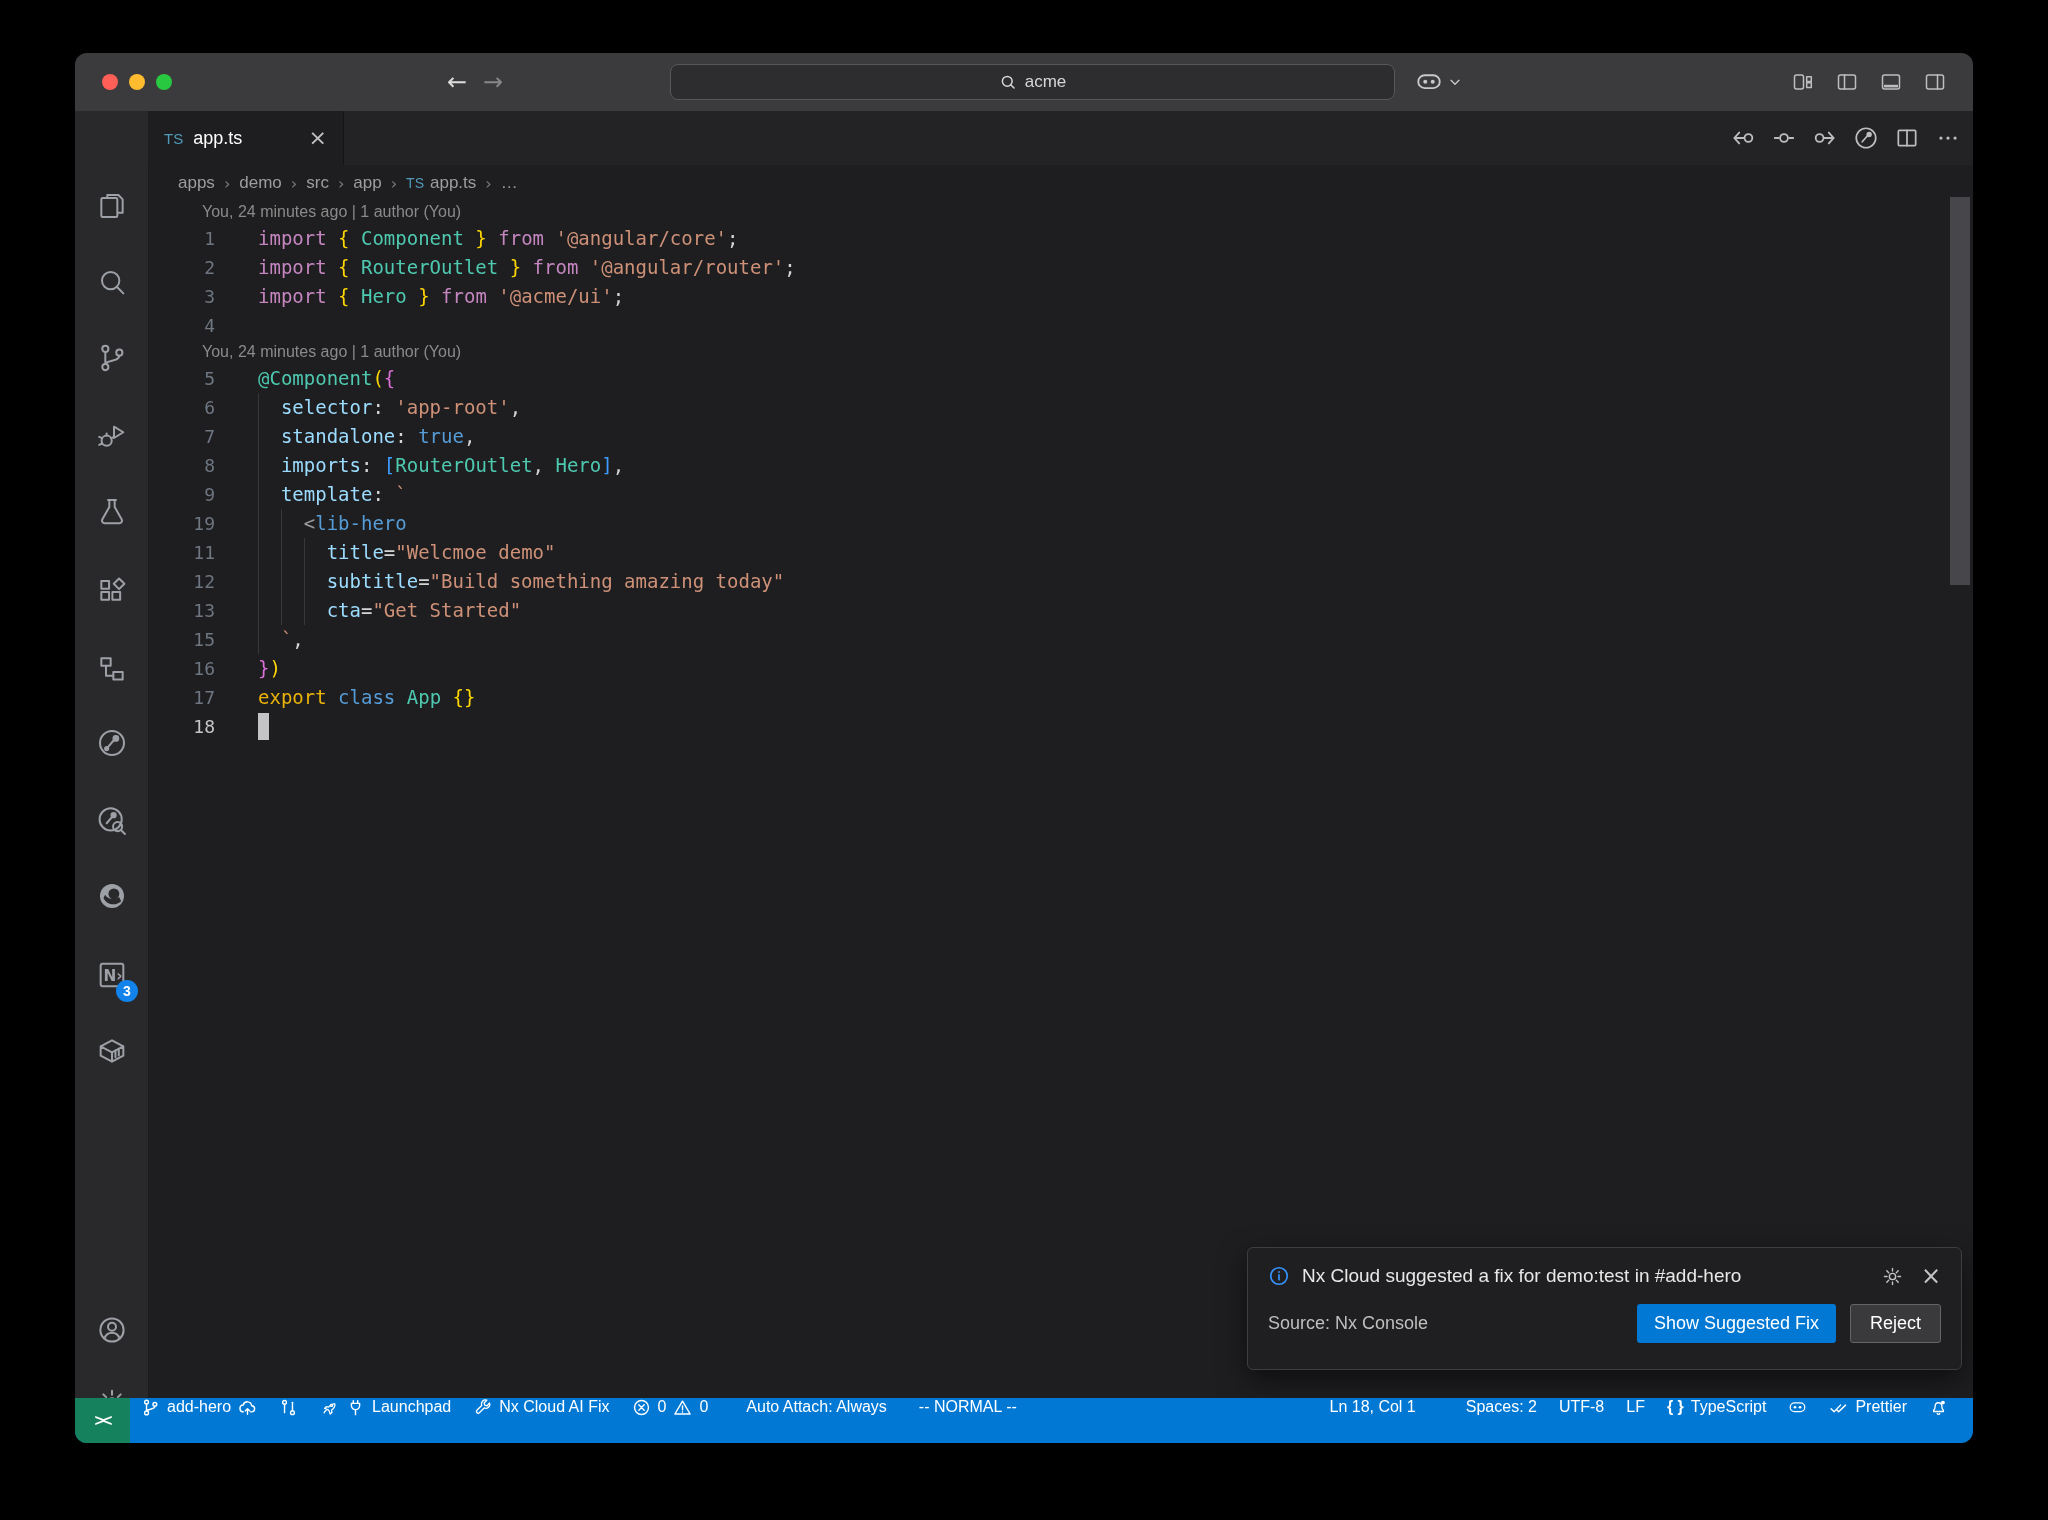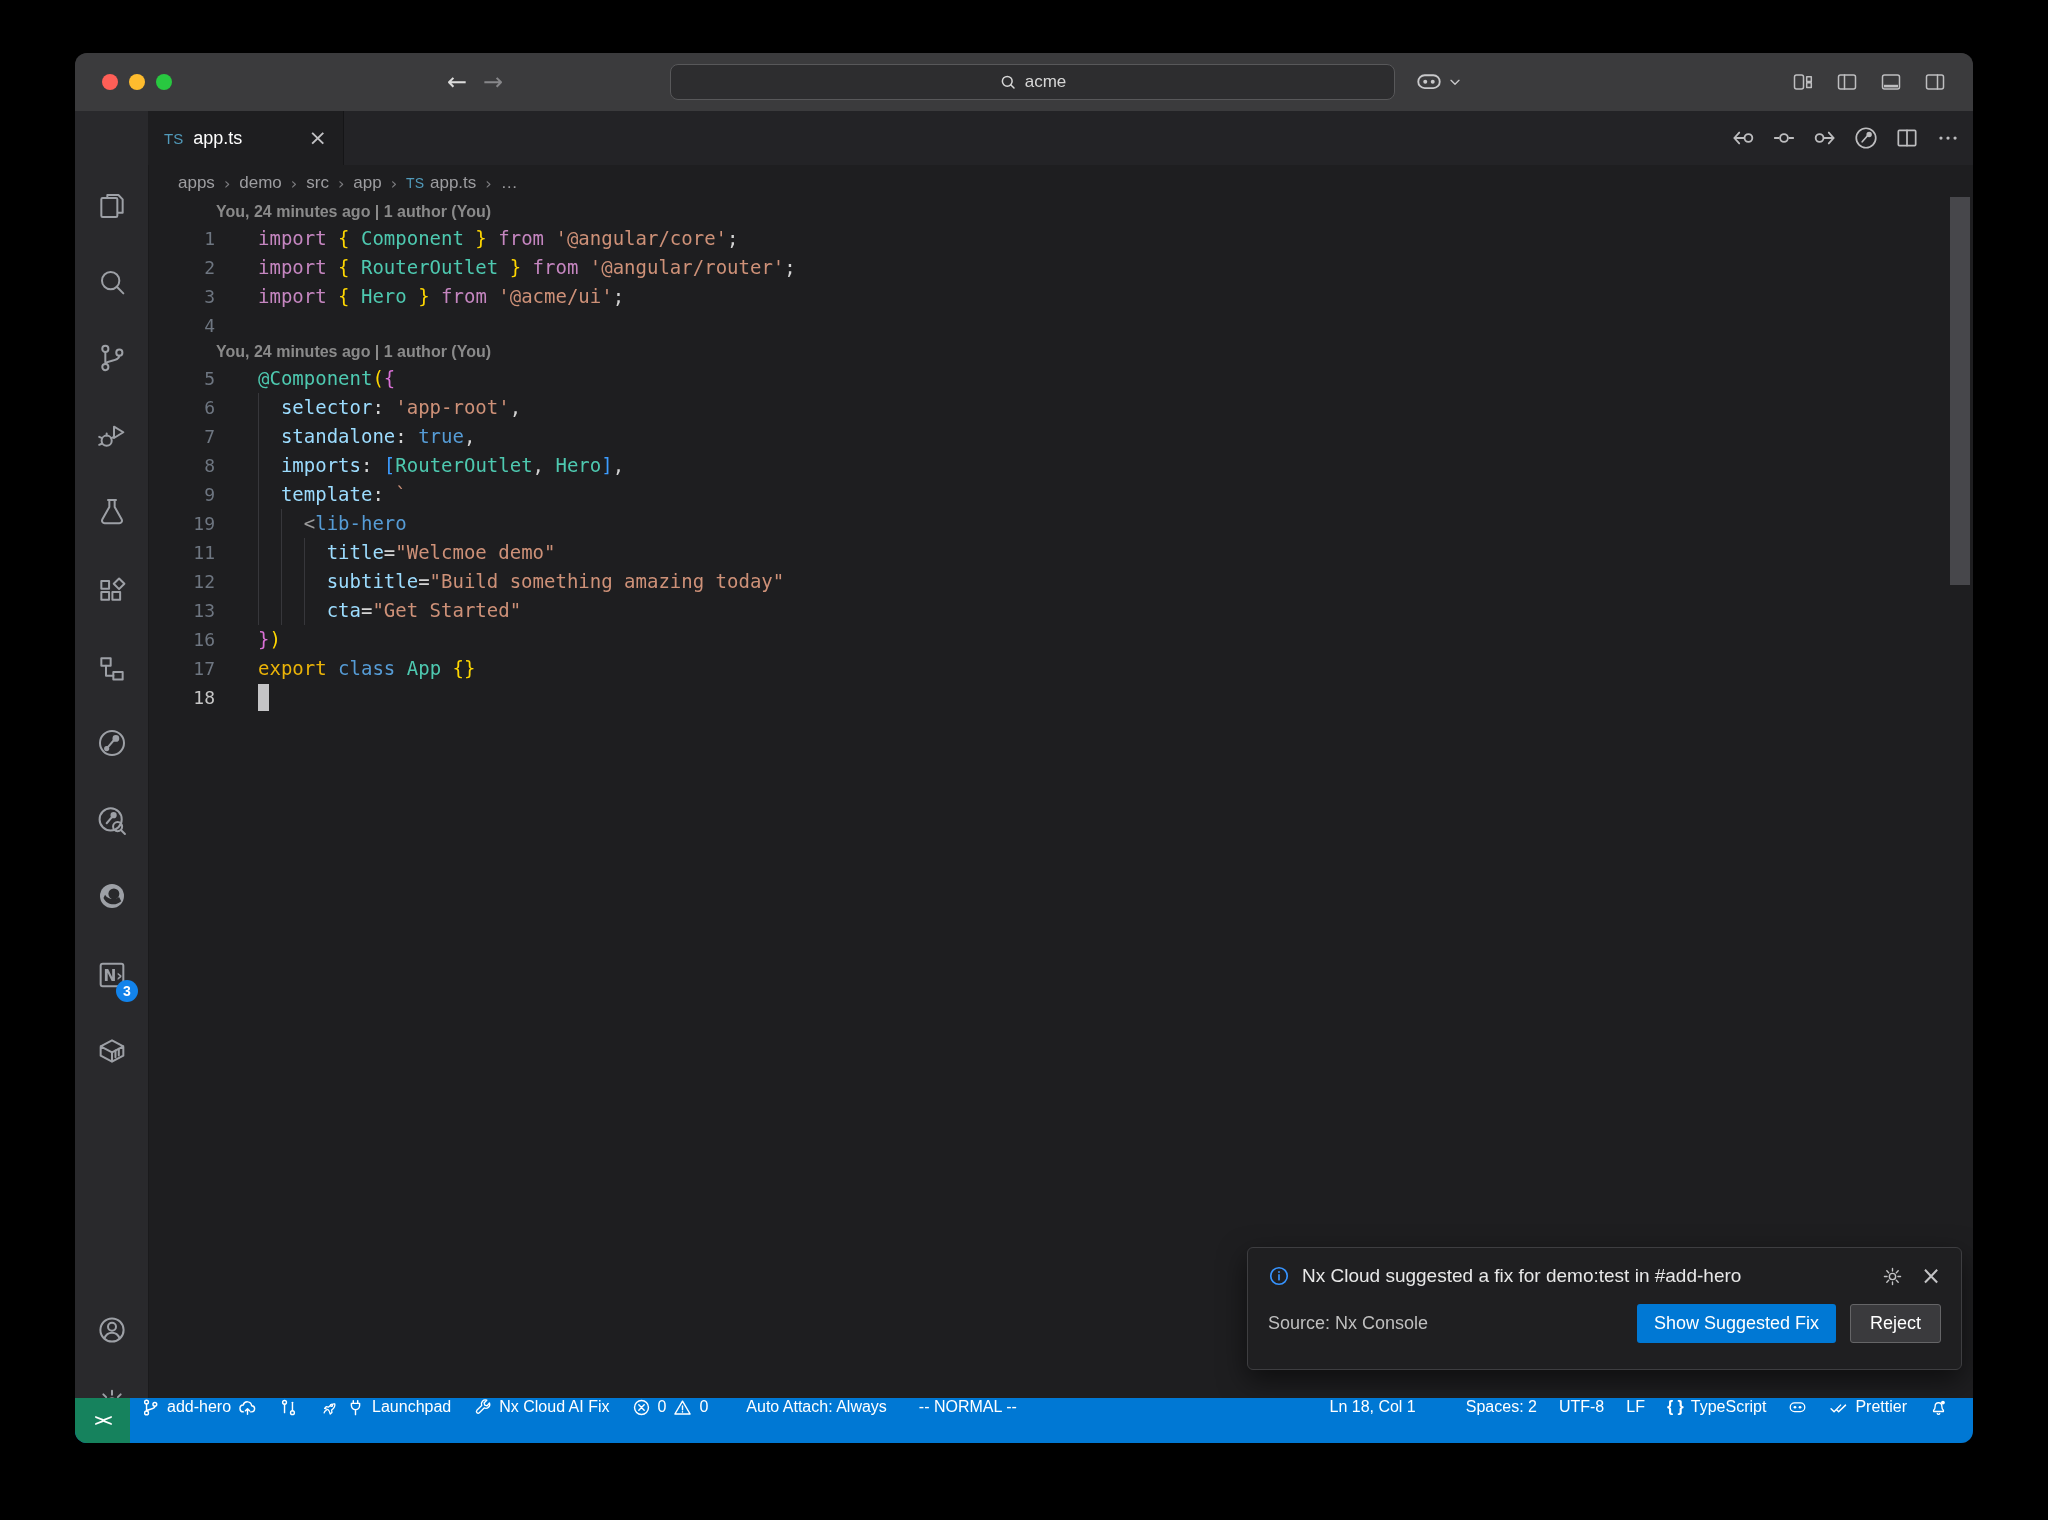--- a/index.html
+++ b/index.html
@@ -25,21 +25,21 @@
   .ts-badge{color:#519aba;font-weight:normal;font-size:15px;}
   .tab-label{color:#ffffff;font-size:18px;}
   .tab-close{margin-left:auto;color:#c2c2c4;font-size:22px;line-height:22px;}
   .editor-actions{position:absolute;right:12px;top:58px;height:54px;display:flex;align-items:center;gap:15px;color:#bdbdbf;}
   .editor-actions .ea{width:26px;height:26px;display:flex;}
   
   .breadcrumb{position:absolute;left:103px;top:112px;height:36px;display:flex;align-items:center;gap:9px;color:#9d9da0;font-size:17px;}
   .bc-sep{color:#7c7c7f;font-size:16px;}
   
   .code{position:absolute;left:73px;top:147px;right:25px;font-family:"DejaVu Sans Mono",monospace;font-size:19px;}
-  .codelens{height:24px;line-height:24px;color:#8a8a8a;font-size:16px;font-family:"Liberation Sans",sans-serif;padding-left:68px;font-weight:bold;}
+  .codelens{height:24px;line-height:24px;color:#8a8a8a;font-size:16px;font-family:"Liberation Sans",sans-serif;padding-left:54px;}
   .cline{display:flex;height:29px;line-height:29px;}
   .gutter{width:67px;text-align:right;color:#6e7681;font-size:18px;flex:none;}
   .gutter.active{color:#c6c6c6;}
   .codetext{white-space:pre;margin-left:43px;position:relative;color:#d4d4d4;}
   .iguide{position:absolute;top:0;bottom:0;border-left:1px solid #37373b;}
   .cursor{position:absolute;left:0;top:1px;width:11px;height:27px;background:#c4c4c6;}
   .scrollbar{position:absolute;right:3px;top:144px;width:20px;height:388px;background:#47474b;}
   
   .statusbar{position:absolute;left:0;right:0;bottom:0;height:45px;background:#0078d4;display:flex;align-items:center;color:#fff;font-size:16px;}
   .sb-remote{width:55px;height:45px;display:flex;align-items:center;justify-content:center;font-weight:bold;letter-spacing:-2px;font-size:17px;flex:none;}
@@ -376,20 +376,24 @@
       </div>
       <div class="cline">
         <div class="gutter">12</div>
         <div class="codetext"><span class="iguide" style="left: calc(0ch);"></span><span class="iguide" style="left: calc(2ch);"></span><span class="iguide" style="left: calc(4ch);"></span><span style="color: rgb(212, 212, 212);">      </span><span style="color: rgb(156, 220, 254);">subtitle</span><span style="color: rgb(212, 212, 212);">=</span><span style="color: rgb(206, 145, 120);">"Build something amazing today"</span></div>
       </div>
       <div class="cline">
         <div class="gutter">13</div>
         <div class="codetext"><span class="iguide" style="left: calc(0ch);"></span><span class="iguide" style="left: calc(2ch);"></span><span class="iguide" style="left: calc(4ch);"></span><span style="color: rgb(212, 212, 212);">      </span><span style="color: rgb(156, 220, 254);">cta</span><span style="color: rgb(212, 212, 212);">=</span><span style="color: rgb(206, 145, 120);">"Get Started"</span></div>
       </div>
       <div class="cline">
+        <div class="gutter">15</div>
+        <div class="codetext"><span class="iguide" style="left: calc(0ch);"></span><span style="color: rgb(212, 212, 212);">  </span><span style="color: rgb(206, 145, 120);">`</span><span style="color: rgb(212, 212, 212);">,</span></div>
+      </div>
+      <div class="cline">
         <div class="gutter">16</div>
         <div class="codetext"><span style="color: rgb(218, 112, 214);">}</span><span style="color: rgb(255, 215, 0);">)</span></div>
       </div>
       <div class="cline">
         <div class="gutter">17</div>
         <div class="codetext"><span style="color: #eab308;">export</span><span style="color: rgb(212, 212, 212);"> </span><span style="color: rgb(86, 156, 214);">class</span><span style="color: rgb(212, 212, 212);"> </span><span style="color: rgb(78, 201, 176);">App</span><span style="color: rgb(212, 212, 212);"> </span><span style="color: rgb(255, 215, 0);">{}</span></div>
       </div>
       <div class="cline">
         <div class="gutter active">18</div>
         <div class="codetext"><span class="cursor"></span></div>

